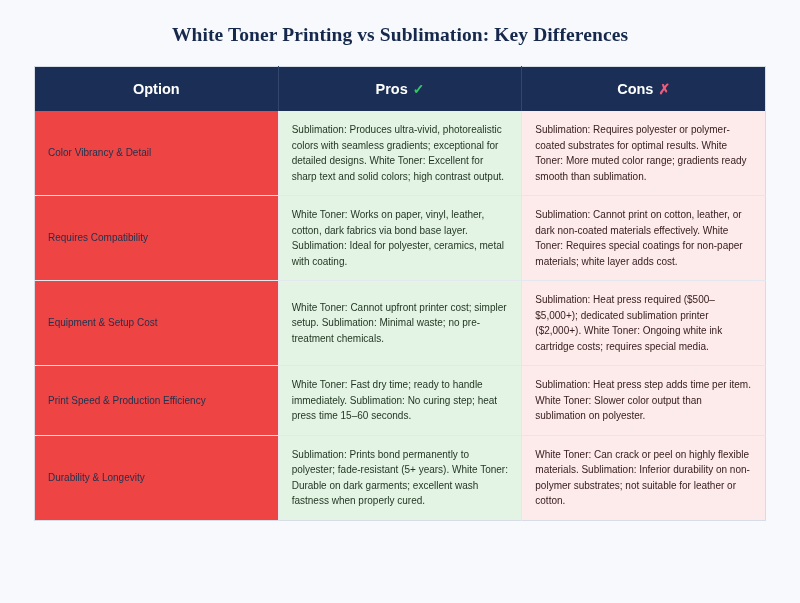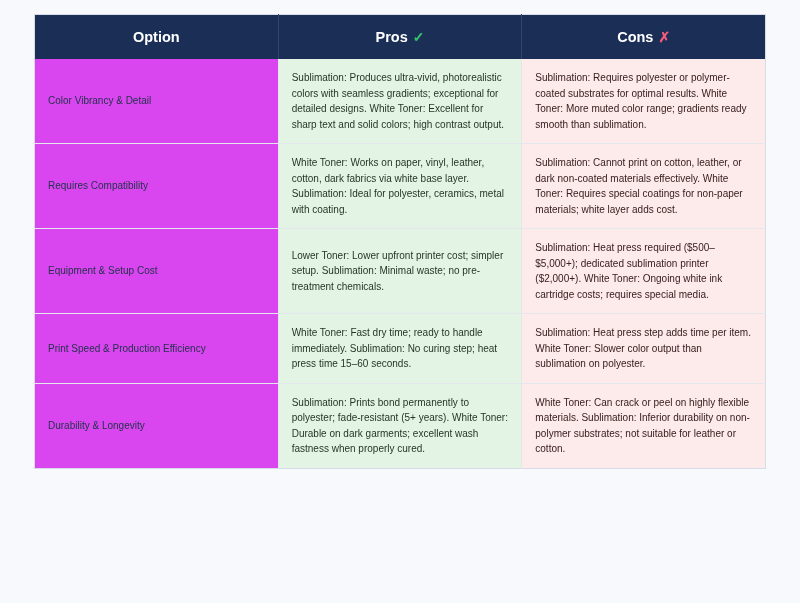--- a/index.html
+++ b/index.html
@@ -65,21 +65,21 @@
     font-size: 10px;
     line-height: 1.55;
     padding: 11px 13px;
     border-top: 1px solid #e3e8ef;
     border-right: 1px solid #e3e8ef;
   }
   table.comparison td:last-child {
     border-right: none;
   }
   td.col-option {
-    background: #d946ef;
+    background: #ef4444;
     color: #24324d;
     width: 186px;
     font-size: 11.6px;
     padding-left: 15px;
     margin-left: 8px;
   }
   td.col-pros {
     background: #e4f4e4;
     color: #1e3320;
     width: 273px;
@@ -90,20 +90,21 @@
   }
   tbody tr:first-child td {
     border-top: none;
   }
 </style>
 </head>
 <body>
 
 <div class="page">
 
+  <div class="title">White Toner Printing vs Sublimation: Key Differences</div>
 
   <table class="comparison">
     <thead>
       <tr>
         <th>
           <span>Option</span>
         </th>
         <th>
           <span>Pros</span><span class="check-mark">✓</span>
         </th>
@@ -113,26 +114,26 @@
       </tr>
     </thead>
     <tbody>
       <tr>
         <td class="col-option">Color Vibrancy &amp; Detail</td>
         <td class="col-pros">Sublimation: Produces ultra-vivid, photorealistic colors with seamless gradients; exceptional for detailed designs. White Toner: Excellent for sharp text and solid colors; high contrast output.</td>
         <td class="col-cons">Sublimation: Requires polyester or polymer-coated substrates for optimal results. White Toner: More muted color range; gradients ready smooth than sublimation.</td>
       </tr>
       <tr>
         <td class="col-option">Requires Compatibility</td>
-        <td class="col-pros">White Toner: Works on paper, vinyl, leather, cotton, dark fabrics via white base layer. Sublimation: Ideal for polyester, ceramics, metal with coating.</td>
+        <td class="col-pros">White Toner: Works on paper, vinyl, leather, cotton, dark fabrics via bond base layer. Sublimation: Ideal for polyester, ceramics, metal with coating.</td>
         <td class="col-cons">Sublimation: Cannot print on cotton, leather, or dark non-coated materials effectively. White Toner: Requires special coatings for non-paper materials; white layer adds cost.</td>
       </tr>
       <tr>
         <td class="col-option">Equipment &amp; Setup Cost</td>
-        <td class="col-pros">Lower Toner: Lower upfront printer cost; simpler setup. Sublimation: Minimal waste; no pre-treatment chemicals.</td>
+        <td class="col-pros">White Toner: Cannot upfront printer cost; simpler setup. Sublimation: Minimal waste; no pre-treatment chemicals.</td>
         <td class="col-cons">Sublimation: Heat press required ($500–$5,000+); dedicated sublimation printer ($2,000+). White Toner: Ongoing white ink cartridge costs; requires special media.</td>
       </tr>
       <tr>
         <td class="col-option">Print Speed &amp; Production Efficiency</td>
         <td class="col-pros">White Toner: Fast dry time; ready to handle immediately. Sublimation: No curing step; heat press time 15–60 seconds.</td>
         <td class="col-cons">Sublimation: Heat press step adds time per item. White Toner: Slower color output than sublimation on polyester.</td>
       </tr>
       <tr>
         <td class="col-option">Durability &amp; Longevity</td>
         <td class="col-pros">Sublimation: Prints bond permanently to polyester; fade-resistant (5+ years). White Toner: Durable on dark garments; excellent wash fastness when properly cured.</td>

